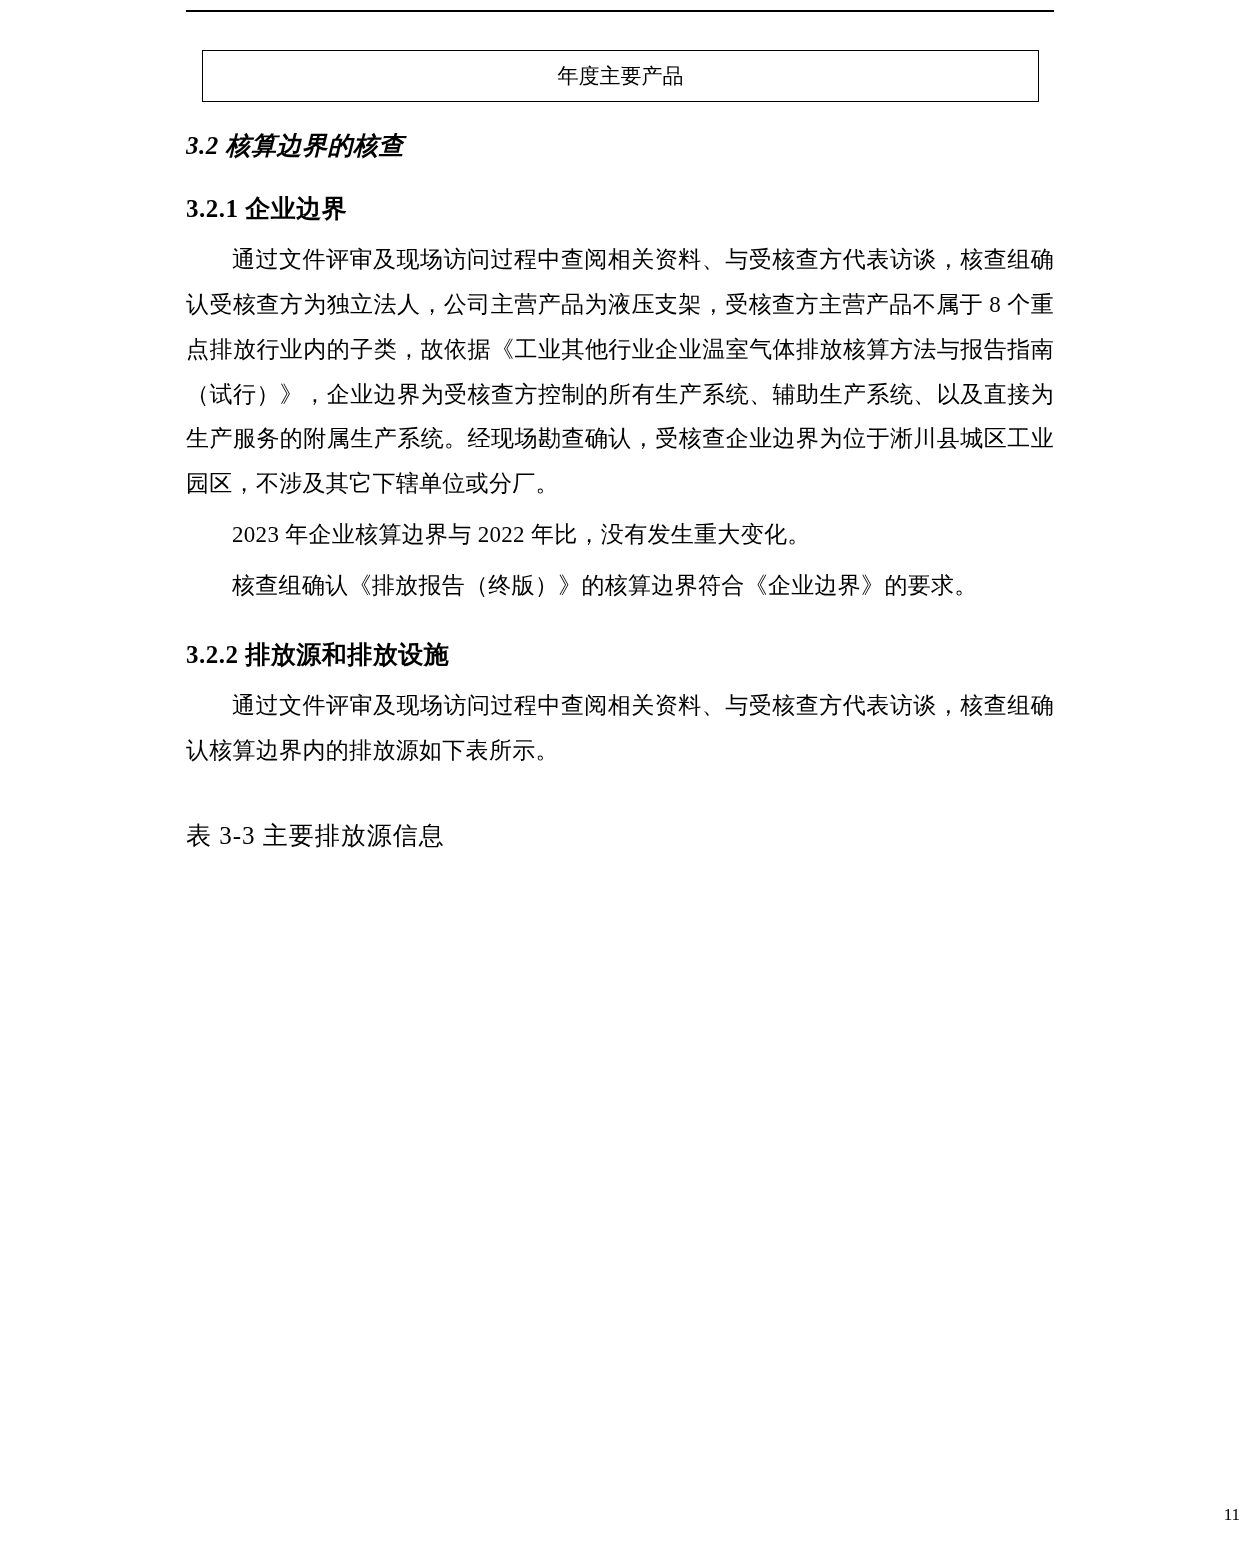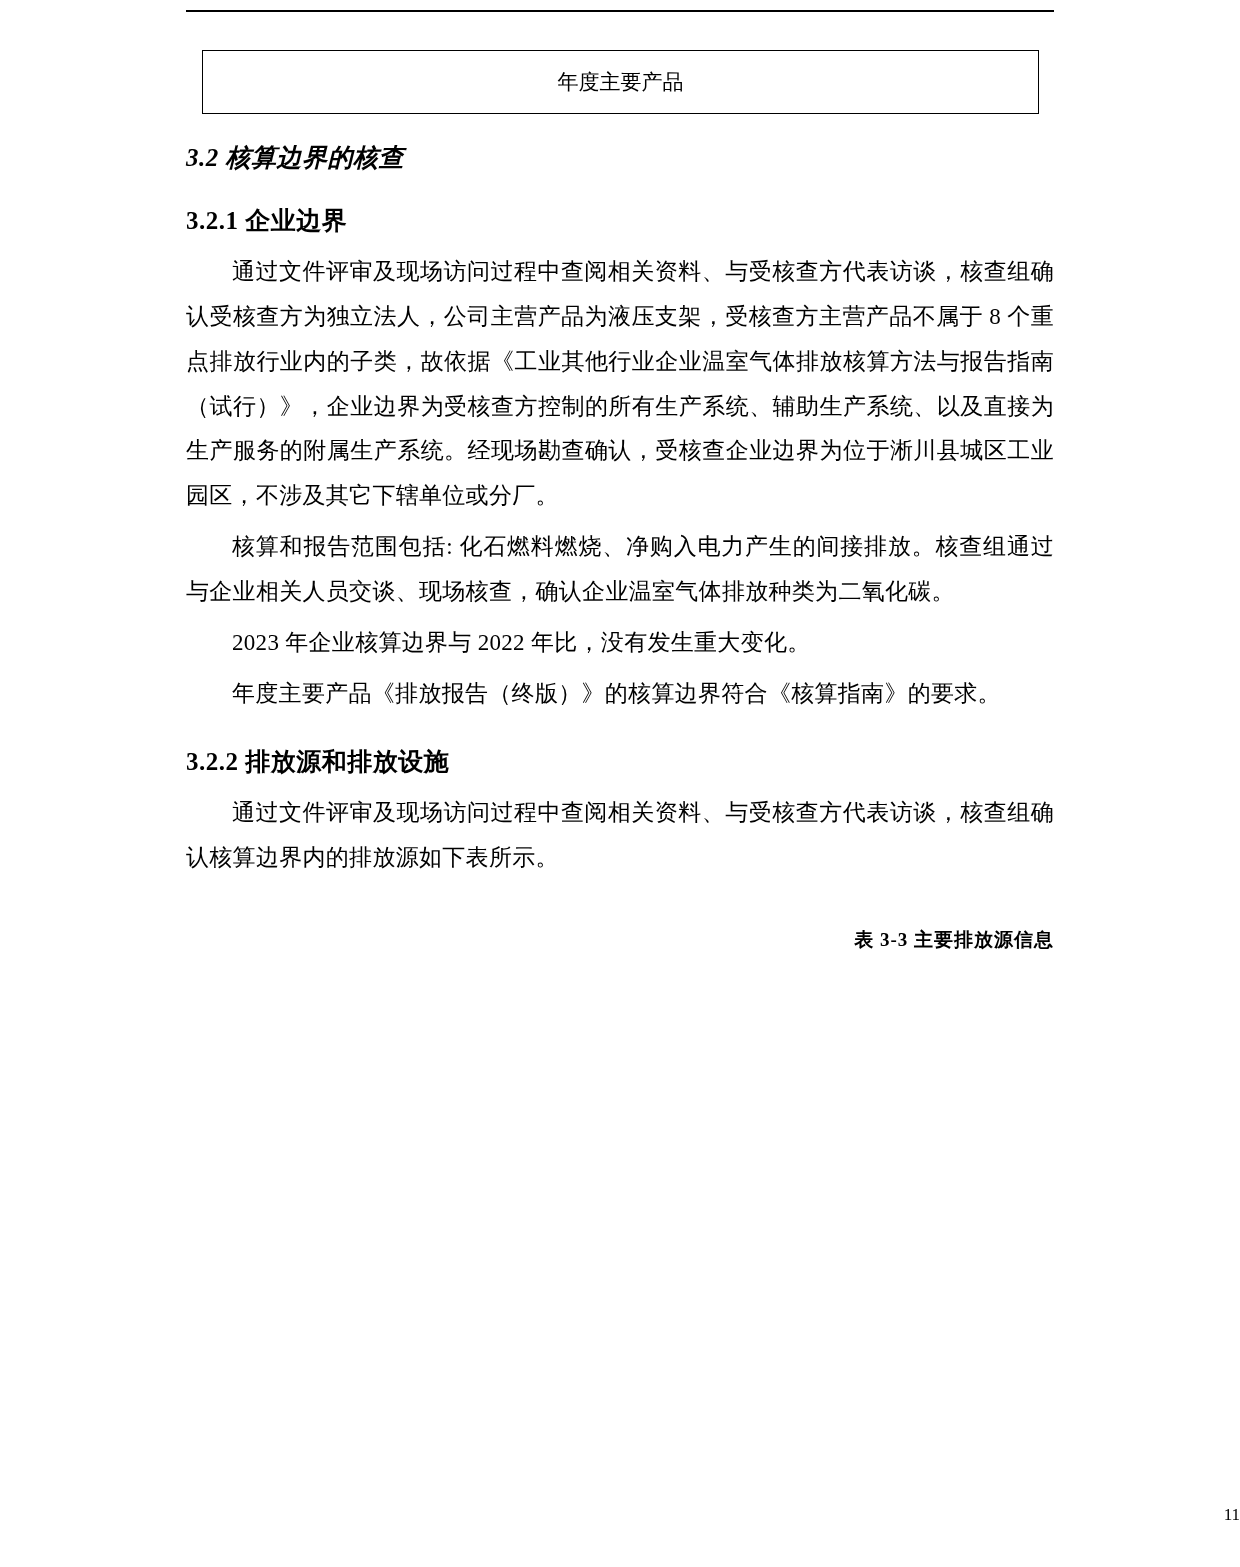--- a/index.html
+++ b/index.html
@@ -41,21 +41,21 @@
     width: 836px;
     margin: 0 0 0 16px;
     table-layout: fixed;
   }
   table.product-table td {
     border: 1.5px solid #000;
     text-align: center;
     vertical-align: middle;
     font-size: 21px;
     font-family: "Liberation Serif", "DejaVu Serif", serif;
-    padding: 6px 4px;
+    padding: 0 4px;
     line-height: 1.45;
   }
   td.hdr-span {
     height: 50px;
   }
   td.col-hdr {
     height: 86px;
   }
   td.data-cell {
     height: 50px;
@@ -82,23 +82,23 @@
     font-size: 23px;
     line-height: 1.95;
     margin: 12px 0 0 0;
     text-align: justify;
     text-justify: inter-ideograph;
     text-indent: 2em;
     letter-spacing: 0.3px;
   }
   p.body.tight { margin-top: 6px; }
   .tbl-caption {
-    font-size: 19px;
-    font-weight: bold;
-    text-align: right;
+    font-size: 25px;
+    font-weight: normal;
+    text-align: left;
     margin: 46px 0 0 0;
     letter-spacing: 1px;
   }
   .page-number {
     position: absolute;
     left: 0;
     right: 0;
     top: 1505px;
     text-align: right;
     font-size: 17px;
@@ -127,25 +127,24 @@
         </tr>
       </tbody>
     </table>
 
     <h2 class="sec">3.2 核算边界的核查</h2>
 
     <h3 class="subsec">3.2.1 企业边界</h3>
 
     <p class="body">通过文件评审及现场访问过程中查阅相关资料、与受核查方代表访谈，核查组确认受核查方为独立法人，公司主营产品为液压支架，受核查方主营产品不属于 8 个重点排放行业内的子类，故依据《工业其他行业企业温室气体排放核算方法与报告指南（试行）》，企业边界为受核查方控制的所有生产系统、辅助生产系统、以及直接为生产服务的附属生产系统。经现场勘查确认，受核查企业边界为位于淅川县城区工业园区，不涉及其它下辖单位或分厂。</p>
 
-    <p class="body tight">核算和报告范围包括: 化石燃料燃烧、净购入电力产生的间接排放。核查组通过与企业相关人员交谈、现场核查，确认企业温室气体排放种类为二氧化碳。</p>
 
     <p class="body tight">2023 年企业核算边界与 2022 年比，没有发生重大变化。</p>
 
-    <p class="body tight">年度主要产品《排放报告（终版）》的核算边界符合《核算指南》的要求。</p>
+    <p class="body tight">核查组确认《排放报告（终版）》的核算边界符合《企业边界》的要求。</p>
 
     <h3 class="subsec">3.2.2 排放源和排放设施</h3>
 
     <p class="body">通过文件评审及现场访问过程中查阅相关资料、与受核查方代表访谈，核查组确认核算边界内的排放源如下表所示。</p>
 
     <div class="tbl-caption">表 3-3 主要排放源信息</div>
 
   </div>
 
   <div class="page-number">11</div>

